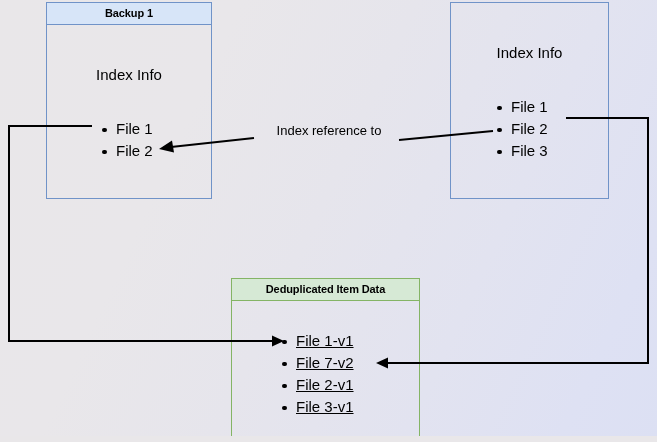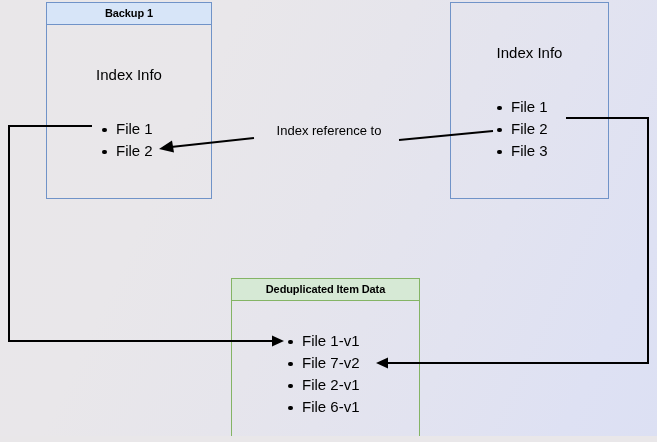--- a/index.html
+++ b/index.html
@@ -170,25 +170,25 @@
         <li>File 1</li>
         <li>File 2</li>
         <li>File 3</li>
       </ul>
     </div>
   </div>
 
   <div class="node node-green" style="left:231px; top:278px; width:189px; height:160px;">
     <div class="node-header">Deduplicated Item Data</div>
     <div class="node-body">
-      <ul class="file-list" style="left:54px; top:29px;">
+      <ul class="file-list" style="left:48px; top:29px;text-decoration:underline;">
         <li>File 1-v1</li>
         <li>File 7-v2</li>
         <li>File 2-v1</li>
-        <li>File 6-v1</li>
+        <li>File 3-v1</li>
       </ul>
     </div>
   </div>
 
   <div class="edge-label" style="left:248px; top:123px; width:162px;">
     <div>Index reference to</div>
   </div>
 
   <svg id="edges" viewBox="0 0 657 442" width="657" height="442">
 

